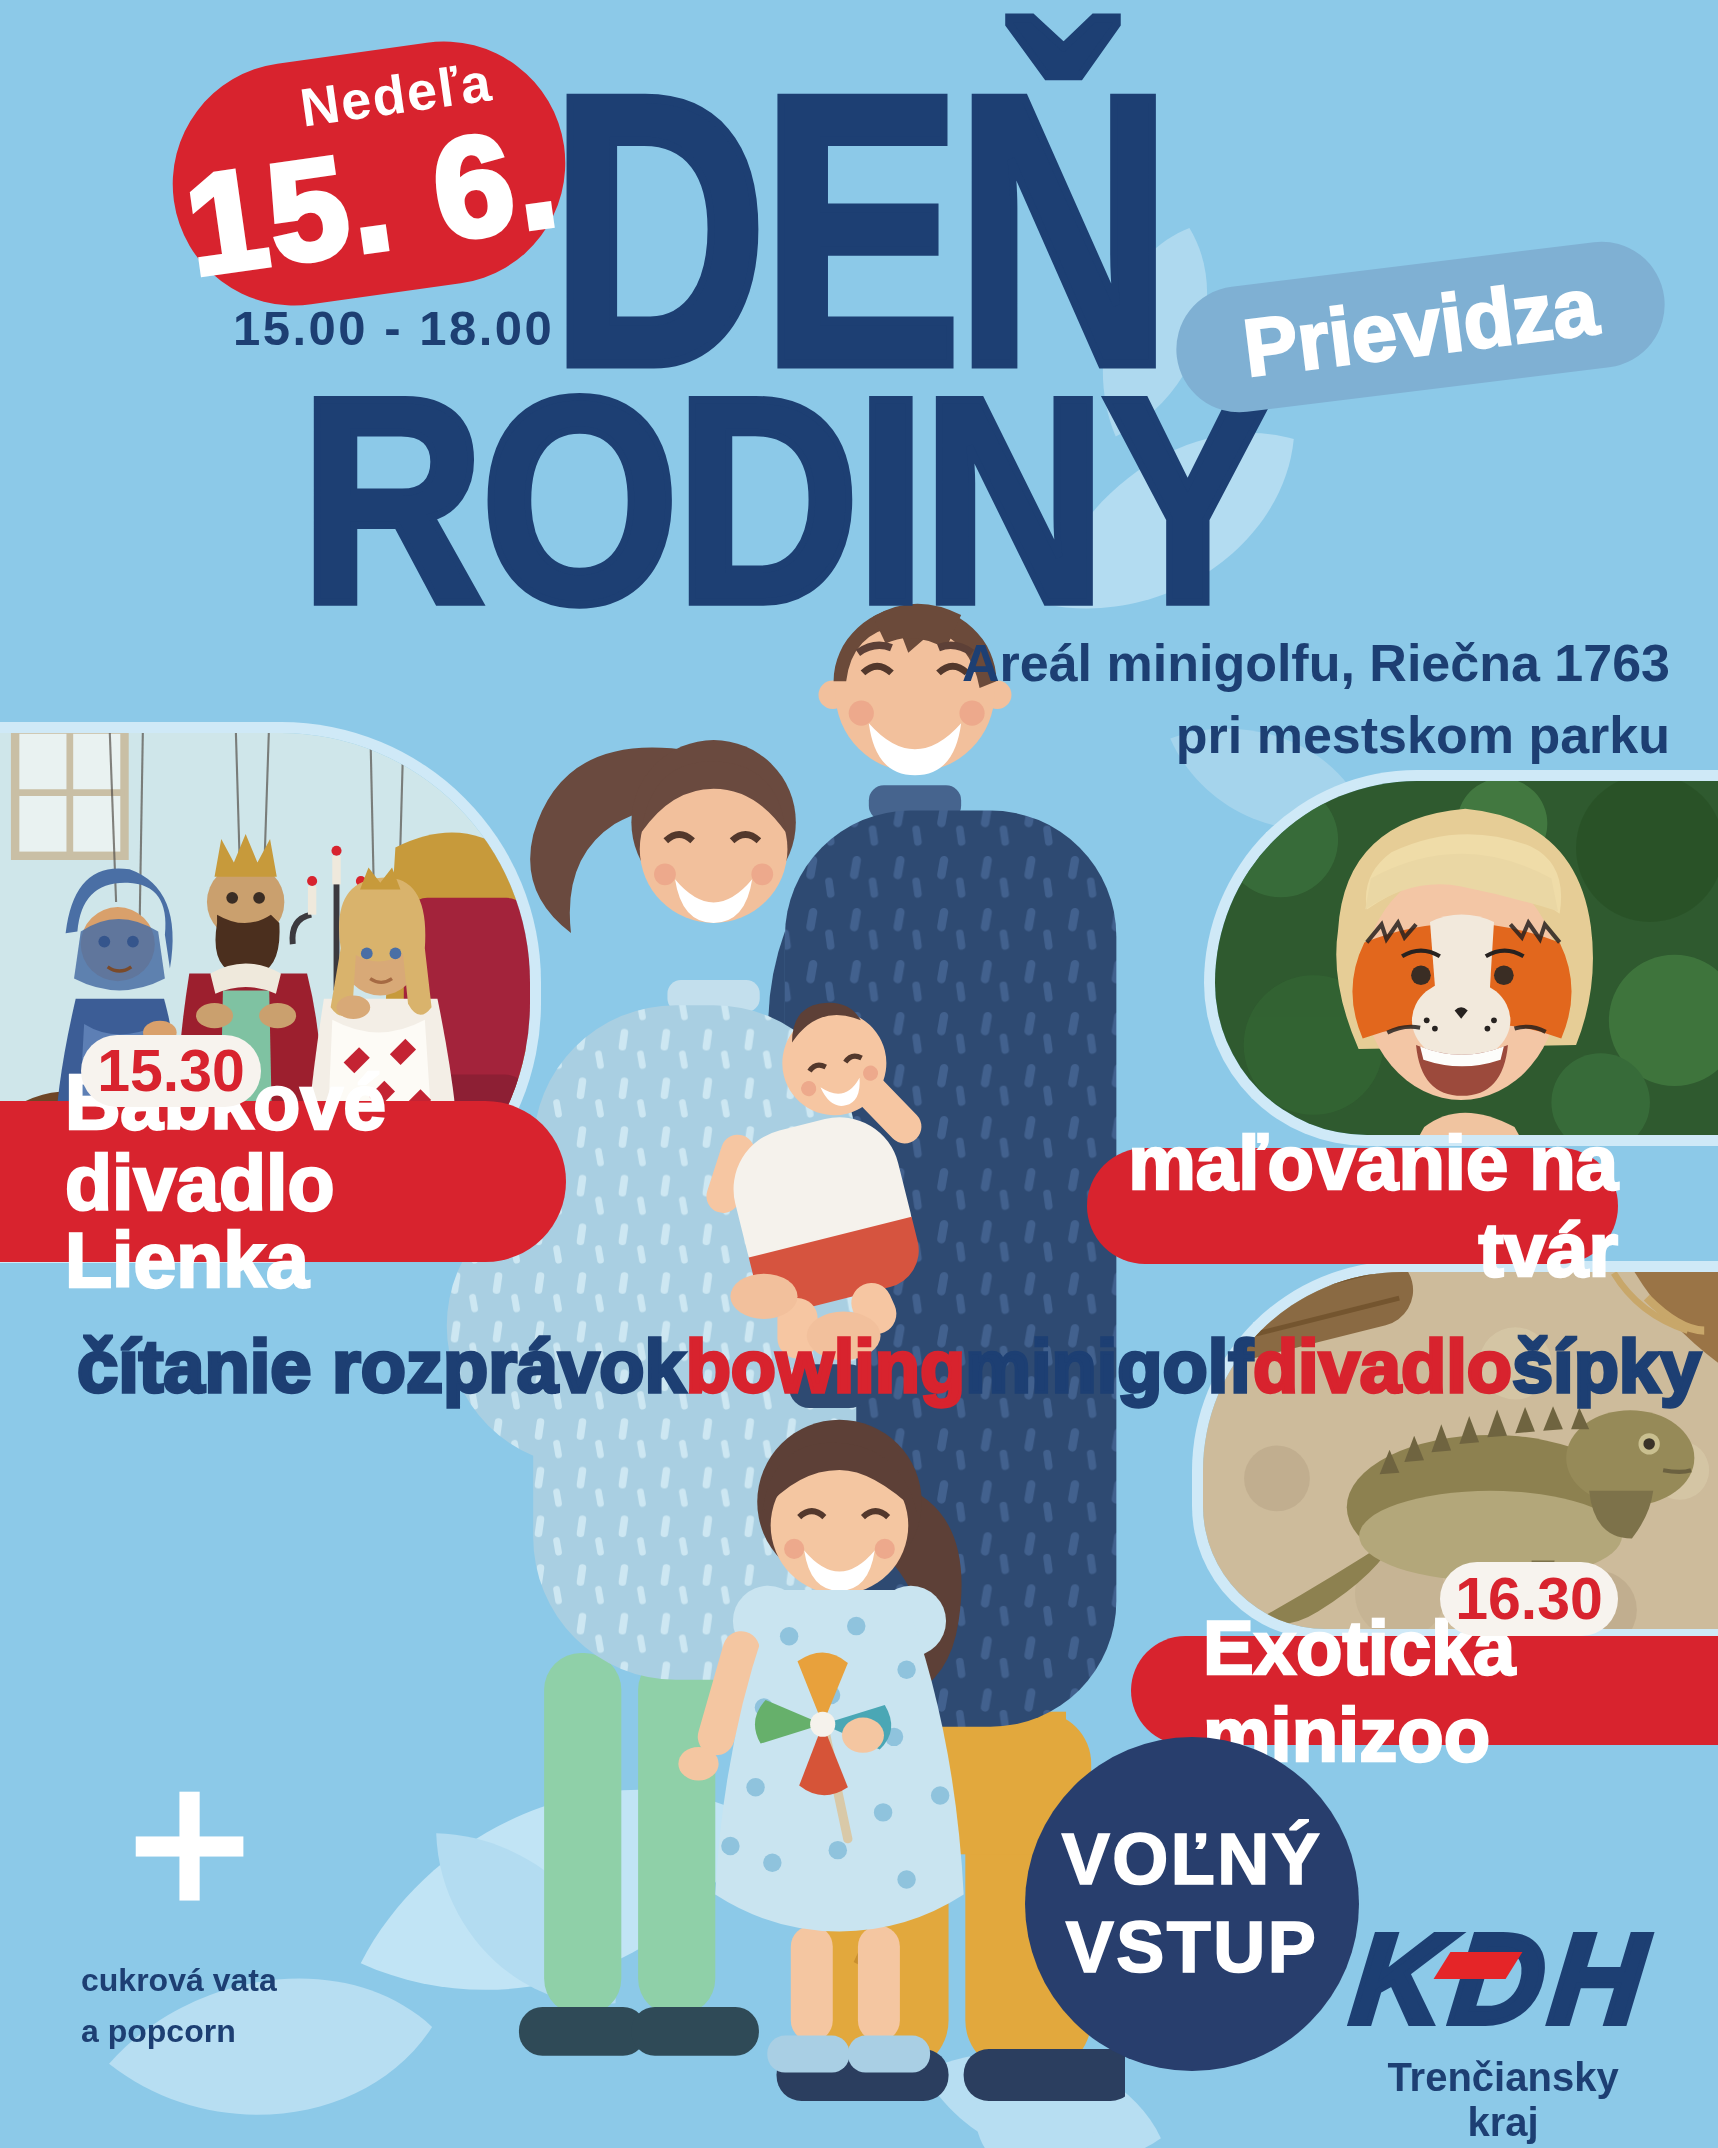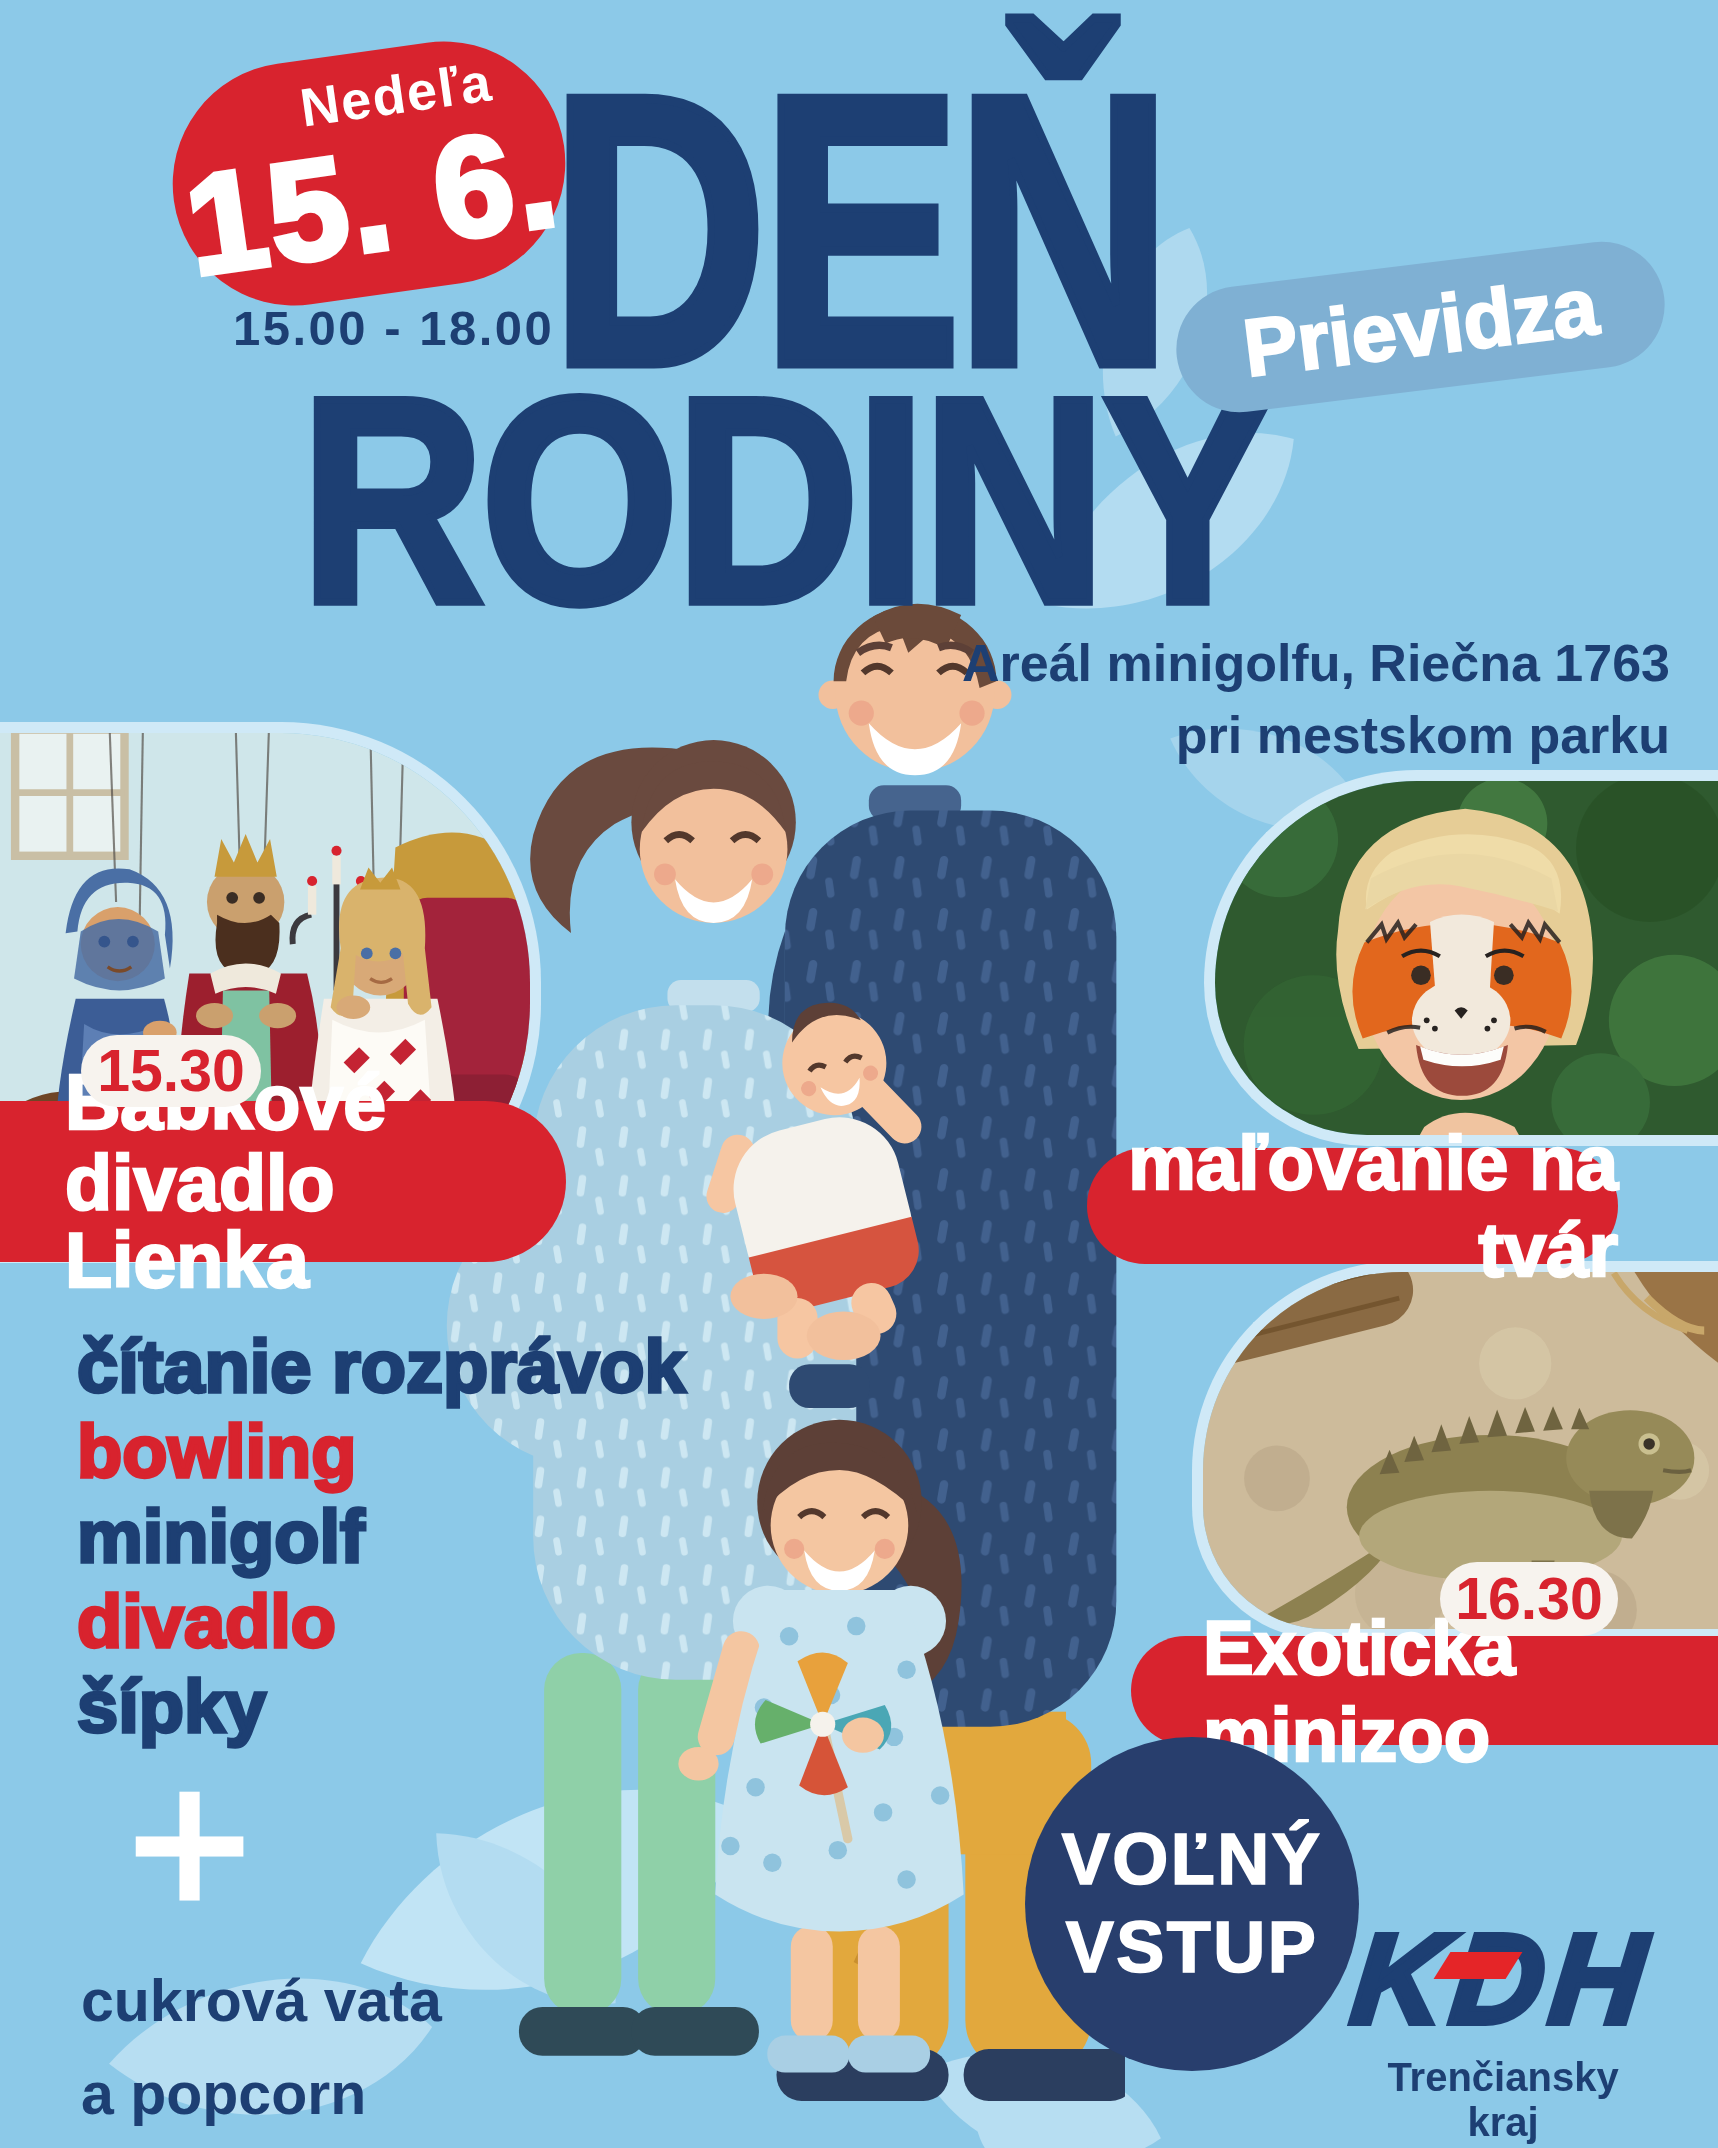--- a/index.html
+++ b/index.html
@@ -89,27 +89,27 @@
   .banner-face{
     left:1087px;top:1148px;width:531px;height:116px;border-radius:59px;
     align-items:center;justify-content:center;font-size:76px;text-align:right;
   }
   .banner-zoo{
     left:1131px;top:1636px;width:587px;height:109px;border-radius:55px 0 0 55px;
     align-items:center;padding-left:72px;font-size:76px;
   }
 
   
-  .activities{left:77px;top:1324px;display:flex;flex-direction:column;z-index:4;}
+  .activities{left:77px;top:1324px;display:flex;flex-direction:row;z-index:4;}
   .activities .item{font-size:74px;font-weight:700;-webkit-text-stroke:3.4px currentColor;height:85px;line-height:85px;}
 
   .plus{left:128px;top:1739px;font-size:211px;line-height:1;color:#fff;font-weight:500;
         -webkit-text-stroke:5px #fff;z-index:4;}
 
-  .extras{left:81px;top:1955px;font-size:59px;font-weight:600;line-height:1.58;z-index:4;}
+  .extras{left:81px;top:1955px;font-size:32px;font-weight:600;line-height:1.58;z-index:4;}
 
   
   .entry-circle{
     left:1025px;top:1737px;width:334px;height:334px;border-radius:50%;
     background:var(--circle-navy);z-index:5;
     display:flex;flex-direction:column;align-items:center;justify-content:center;
     color:#fff;font-size:72px;font-weight:700;letter-spacing:2.5px;line-height:1.22;
     -webkit-text-stroke:1.7px #fff;
   }
 

